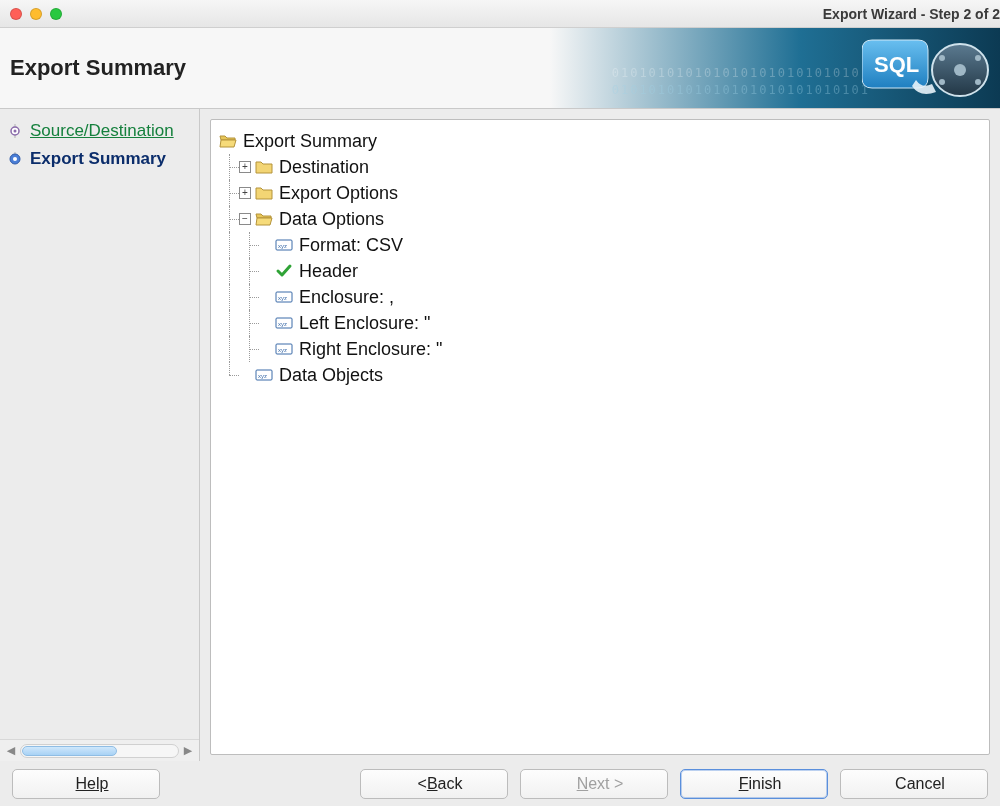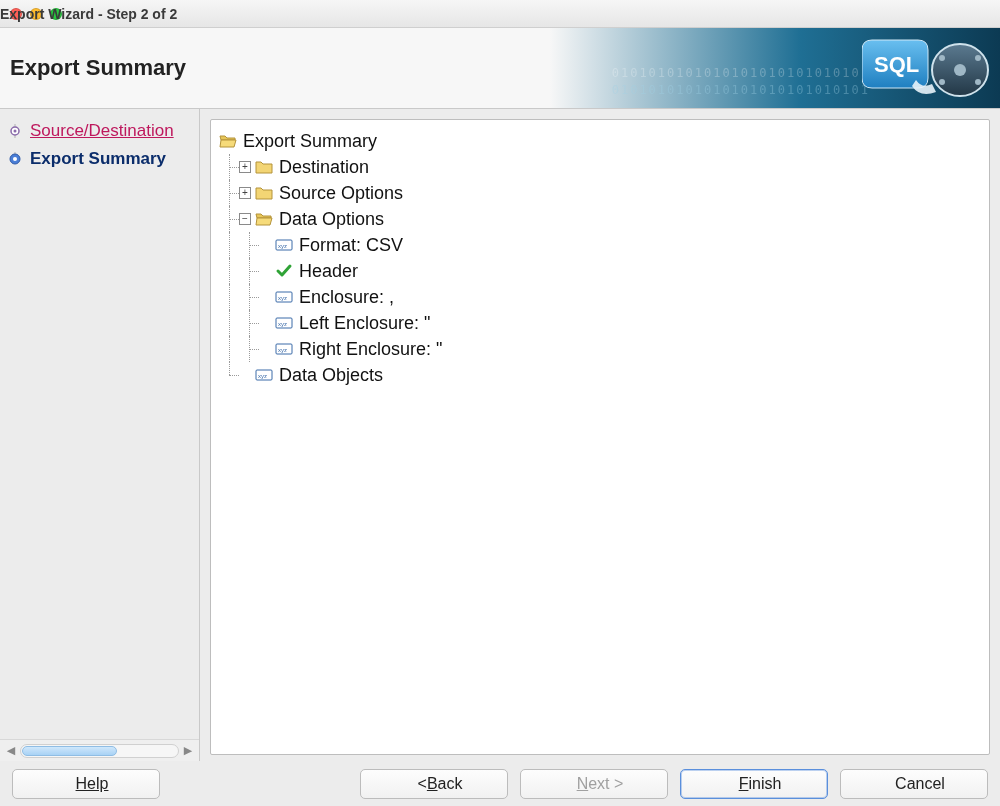--- a/index.html
+++ b/index.html
@@ -6,37 +6,37 @@
   html, body { margin:0; padding:0; width:1000px; height:806px; font-family: "Helvetica Neue", Arial, sans-serif; font-size:17px; color:#000; background:#ececec; }
   .window { width:1000px; height:806px; display:flex; flex-direction:column; background:#ececec; }
 
   
   .titlebar { height:28px; display:flex; align-items:center; background:linear-gradient(#f6f6f6,#e6e6e6); border-bottom:1px solid #cfcfcf; position:relative; }
   .traffic-lights { display:flex; gap:8px; margin-left:10px; }
   .tl { width:12px; height:12px; border-radius:50%; border:0.5px solid rgba(0,0,0,0.15); }
   .tl.red { background:#ff5f57; }
   .tl.yellow { background:#febc2e; }
   .tl.green { background:#28c840; }
-  .title-text { position:absolute; left:0; right:0; text-align:left; font-size:14px; font-weight:600; color:#3a3a3a; pointer-events:none; }
+  .title-text { position:absolute; left:0; right:0; text-align:right; font-size:14px; font-weight:600; color:#3a3a3a; pointer-events:none; }
 
   
   .header { height:81px; background:linear-gradient(to right, #f7f7f7 0%, #f7f7f7 55%, #1f6f94 80%, #0c3a53 100%); border-bottom:1px solid #c9c9c9; display:flex; align-items:center; padding-left:10px; position:relative; overflow:hidden; }
   .header-title { font-size:22px; font-weight:700; color:#222; }
   .binary { position:absolute; right:130px; top:38px; color:rgba(255,255,255,0.25); font-family:monospace; font-size:12px; letter-spacing:2px; white-space:nowrap; }
   .binary2 { top:55px; color:rgba(160,210,230,0.35); }
   .logo { position:absolute; right:8px; top:8px; width:130px; height:66px; }
 
   
   .content { flex:1 1 auto; display:flex; overflow:hidden; background:#ececec; }
   .sidebar { width:200px; min-width:200px; background:#ececec; border-right:1px solid #c9c9c9; display:flex; flex-direction:column; }
   .steps { flex:1; padding:8px 0 8px 8px; overflow:hidden; }
   .step-row { display:flex; align-items:center; gap:8px; height:28px; padding-right:4px; white-space:nowrap; overflow:hidden; }
   .step-bullet { width:14px; height:14px; display:flex; align-items:center; justify-content:center; }
   .step-label { font-size:17px; }
-  .step-label.link { color:#be185d; text-decoration:underline; cursor:pointer; }
+  .step-label.link { color:#15803d; text-decoration:underline; cursor:pointer; }
   .step-label.current { color:#0b2d6b; font-weight:700; }
   .sidebar-scroll { height:22px; display:flex; align-items:center; background:#efefef; border-top:1px solid #d8d8d8; padding:0 4px; gap:2px; }
   .scroll-arrow { width:14px; height:14px; display:flex; align-items:center; justify-content:center; color:#888; font-size:11px; }
   .scroll-track { flex:1; height:14px; background:#f6f6f6; border:1px solid #d0d0d0; border-radius:7px; position:relative; }
   .scroll-thumb { position:absolute; left:1px; top:1px; height:10px; width:95px; background:linear-gradient(#cfe7fb,#a8d2f5); border:1px solid #8fbde4; border-radius:6px; }
 
   .main-panel-wrap { flex:1; padding:10px 10px 6px 10px; display:flex; }
   .main-panel { flex:1; background:#fff; border:1px solid #bdbdbd; border-radius:2px; padding:8px 8px; font-size:18px; color:#111; overflow:auto; }
   .tree-row { display:flex; align-items:center; height:26px; }
   .guide { display:inline-block; width:20px; height:26px; position:relative; }
@@ -156,21 +156,21 @@
         </div>
 
         <div class="tree-row">
           <span class="guide elbow"></span>
           <span class="expander">+</span>
           <span class="node-icon">
             <svg viewBox="0 0 18 16">
                 <path d="M1 3 h5 l2 2 h9 v9 H1 Z" fill="#f3d574" stroke="#b4933a"></path>
               </svg>
           </span>
-          <span class="tree-label">Source Options</span>
+          <span class="tree-label">Export Options</span>
         </div>
 
         <div class="tree-row">
           <span class="guide elbow"></span>
           <span class="expander">−</span>
           <span class="node-icon">
             <svg viewBox="0 0 18 16">
                 <path d="M1 3 h5 l2 2 h8 v2 H2 Z" fill="#e7c659" stroke="#b4933a"></path>
                 <path d="M2 7 h15 l-2 7 H1 Z" fill="#f6db7a" stroke="#b4933a"></path>
               </svg>

